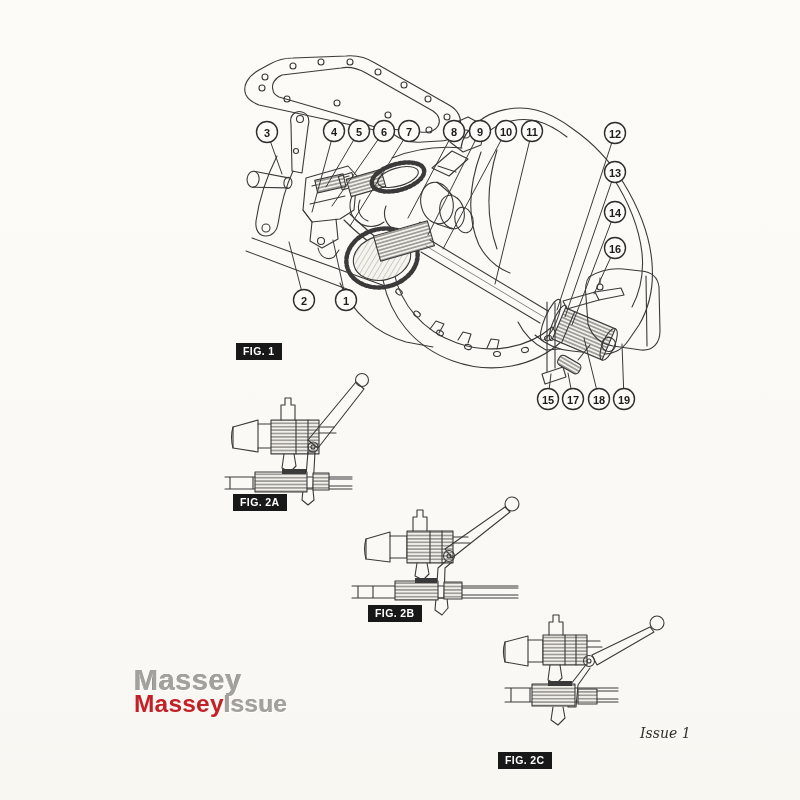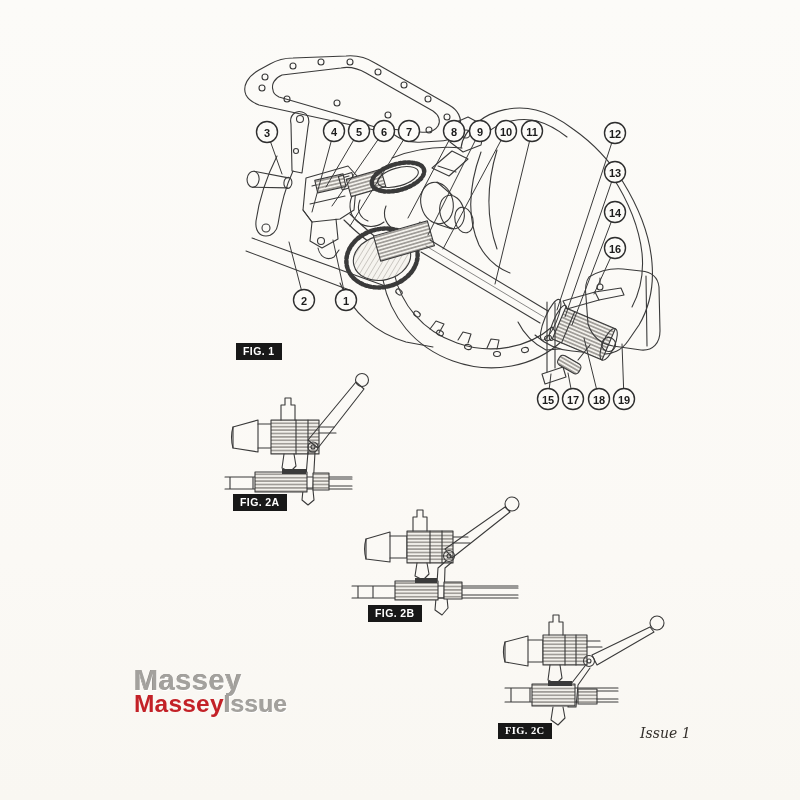--- a/index.html
+++ b/index.html
@@ -358,21 +358,21 @@
       <rect x="532" y="684" width="43" height="22" fill="url(#hh)"></rect>
       <rect x="548" y="681" width="24" height="5" fill="#3a3a3a" stroke="none"></rect>
       <rect x="578" y="689" width="19" height="15" fill="url(#hh)"></rect>
       <path d="M597,691 L618,691 M597,699 L618,699"></path>
     </g>
   </svg>
 
   <div class="figlabel" style="left:236px;top:343px;">FIG. 1</div>
   <div class="figlabel" style="left:233px;top:494px;">FIG. 2A</div>
   <div class="figlabel" style="left:368px;top:605px;">FIG. 2B</div>
-  <div class="figlabel" style="left:498px;top:723px;font-family:Liberation Serif, serif;">FIG. 2C</div>
+  <div class="figlabel" style="left:498px;top:752px;">FIG. 2C</div>
 
   <div class="logo">
     <div class="l1">Massey</div>
     <div class="l2"><span class="red">Massey</span><span class="gray">Issue</span></div>
   </div>
 
   <div class="issue">Issue 1</div>
 </div>
 
 </body></html>

